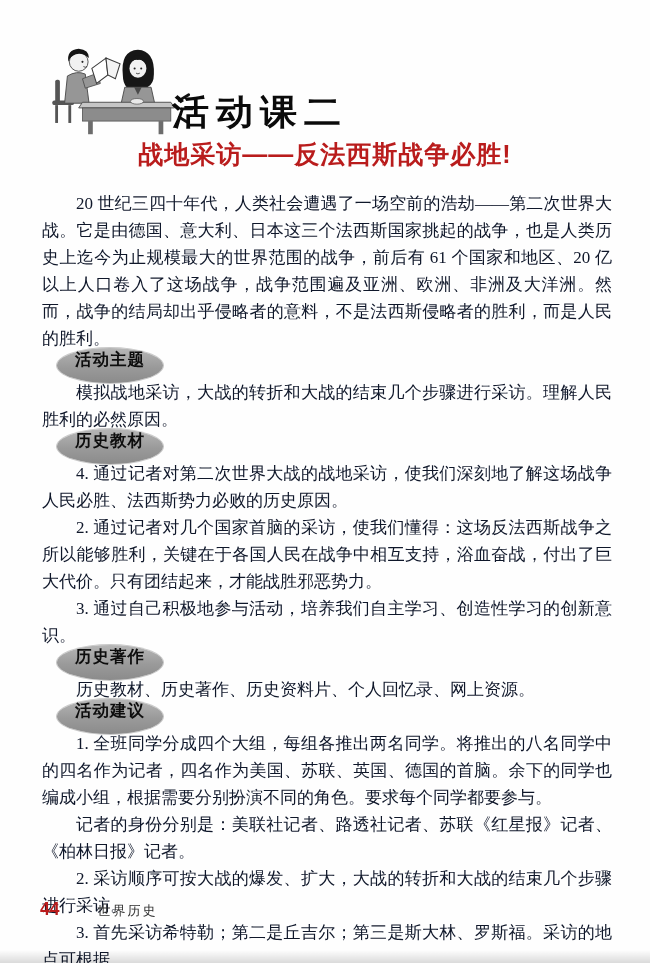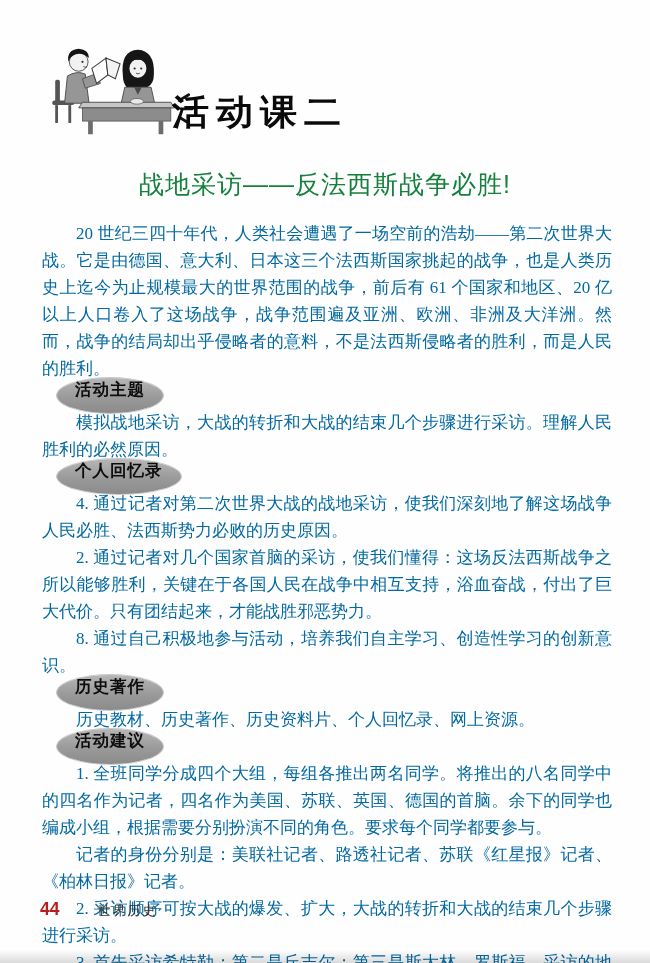--- a/index.html
+++ b/index.html
@@ -27,37 +27,36 @@
     font-family: "Liberation Sans", "DejaVu Sans", sans-serif;
     font-weight: 900;
     font-size: 37px;
     letter-spacing: 7px;
     color: #0a0a0a;
     transform: scaleY(0.95);
   }
 
   
   .main-title {
-    margin-top: 30px;
     text-align: center;
     font-family: "Liberation Sans", "DejaVu Sans", sans-serif;
-    font-weight: 400;
+    font-weight: 700;
     font-size: 25px;
     letter-spacing: 1px;
-    color: #15803d;
+    color: #b91c1c;
   }
 
   
   .content { padding: 0 38px 0 42px; }
   .body-text {
     font-size: 17px;
     line-height: 27px;
     text-indent: 2em;
     text-align: justify;
-    color: #0369a1;
+    color: #0f172a;
   }
   .intro { margin-top: 19px; }
 
   .badge-row {
     height: 27px;
     display: flex;
     align-items: center;
   }
   .section-badge {
     display: inline-block;
@@ -153,25 +152,25 @@
   <div class="content">
 
     <p class="body-text intro">20 世纪三四十年代，人类社会遭遇了一场空前的浩劫——第二次世界大战。它是由德国、意大利、日本这三个法西斯国家挑起的战争，也是人类历史上迄今为止规模最大的世界范围的战争，前后有 61 个国家和地区、20 亿以上人口卷入了这场战争，战争范围遍及亚洲、欧洲、非洲及大洋洲。然而，战争的结局却出乎侵略者的意料，不是法西斯侵略者的胜利，而是人民的胜利。</p>
 
     <div class="badge-row">
       <span class="section-badge">活动主题</span>
     </div>
     <p class="body-text">模拟战地采访，大战的转折和大战的结束几个步骤进行采访。理解人民胜利的必然原因。</p>
 
     <div class="badge-row">
-      <span class="section-badge">个人回忆录</span>
+      <span class="section-badge">历史教材</span>
     </div>
     <p class="body-text">4. 通过记者对第二次世界大战的战地采访，使我们深刻地了解这场战争人民必胜、法西斯势力必败的历史原因。</p>
     <p class="body-text">2. 通过记者对几个国家首脑的采访，使我们懂得：这场反法西斯战争之所以能够胜利，关键在于各国人民在战争中相互支持，浴血奋战，付出了巨大代价。只有团结起来，才能战胜邪恶势力。</p>
-    <p class="body-text">8. 通过自己积极地参与活动，培养我们自主学习、创造性学习的创新意识。</p>
+    <p class="body-text">3. 通过自己积极地参与活动，培养我们自主学习、创造性学习的创新意识。</p>
 
     <div class="badge-row">
       <span class="section-badge">历史著作</span>
     </div>
     <p class="body-text">历史教材、历史著作、历史资料片、个人回忆录、网上资源。</p>
 
     <div class="badge-row">
       <span class="section-badge">活动建议</span>
     </div>
     <p class="body-text">1. 全班同学分成四个大组，每组各推出两名同学。将推出的八名同学中的四名作为记者，四名作为美国、苏联、英国、德国的首脑。余下的同学也编成小组，根据需要分别扮演不同的角色。要求每个同学都要参与。</p>

